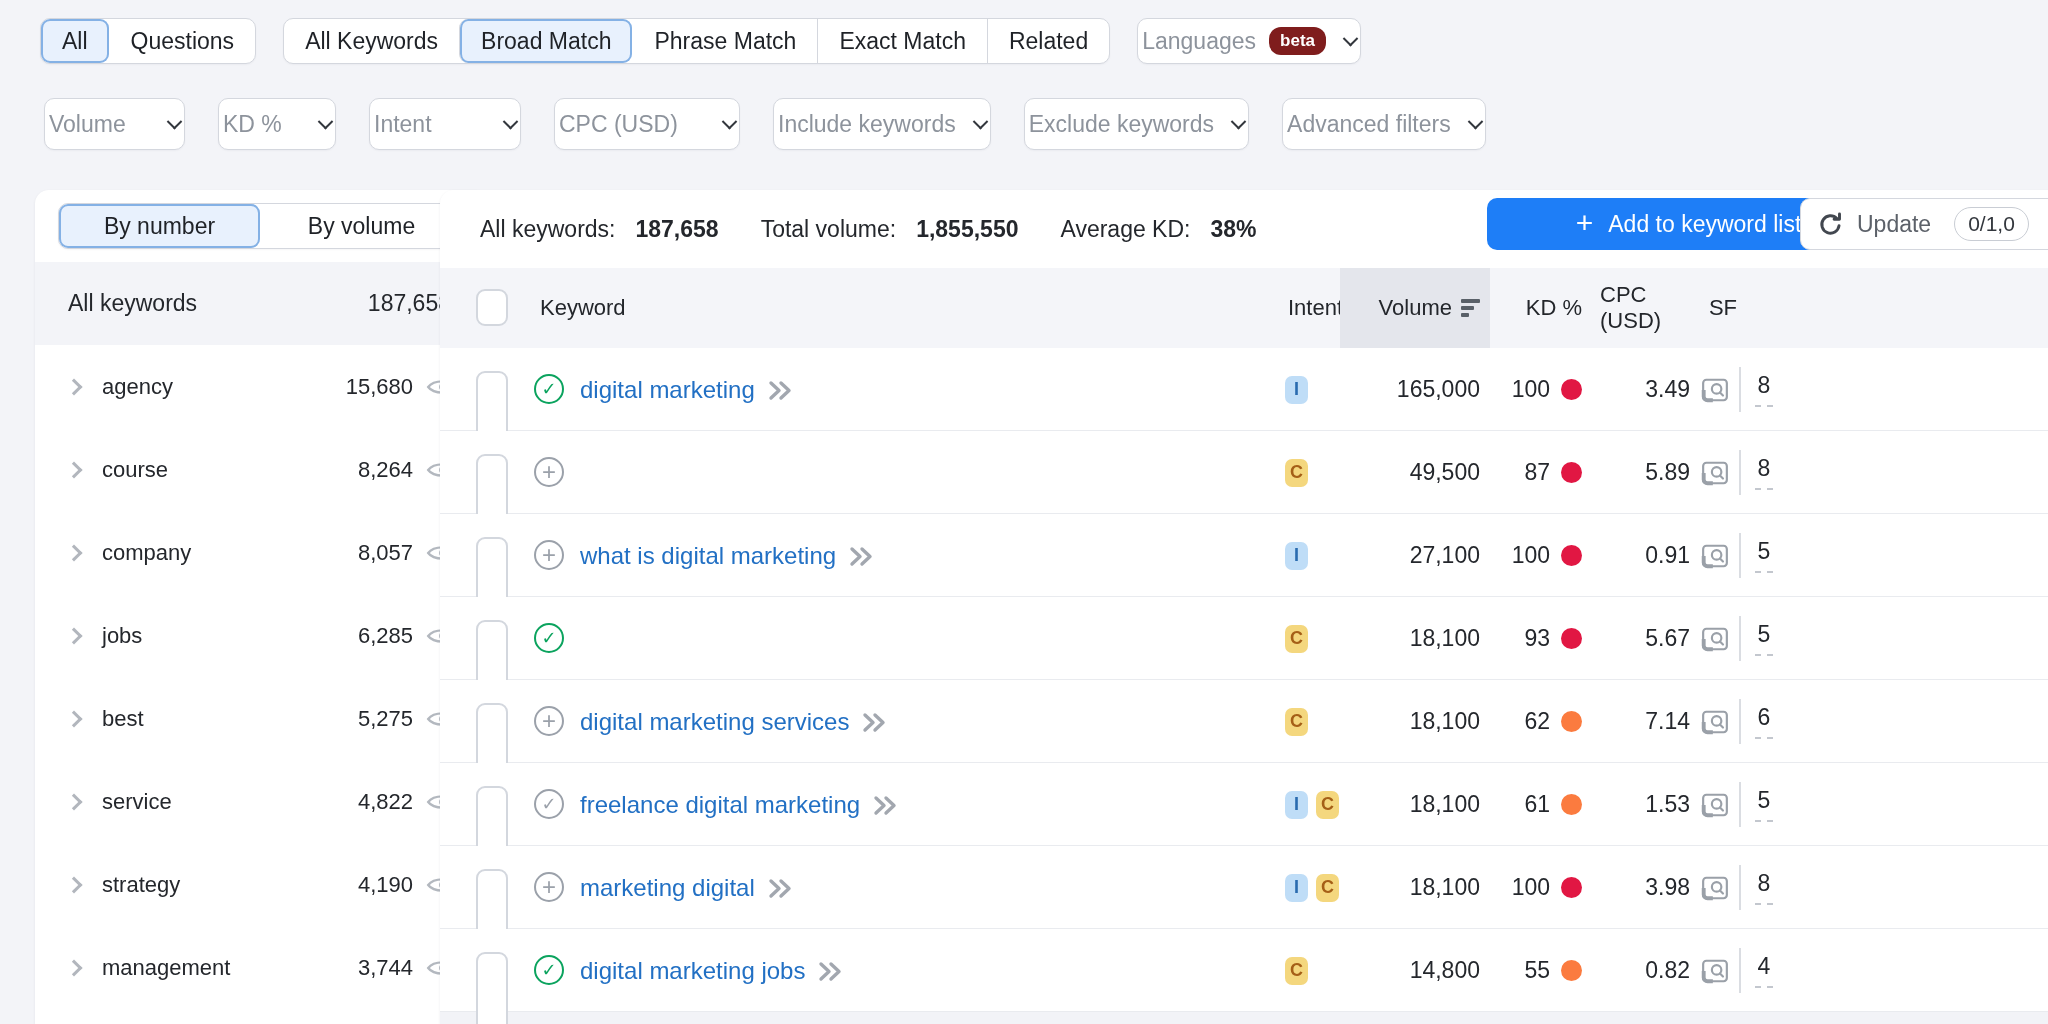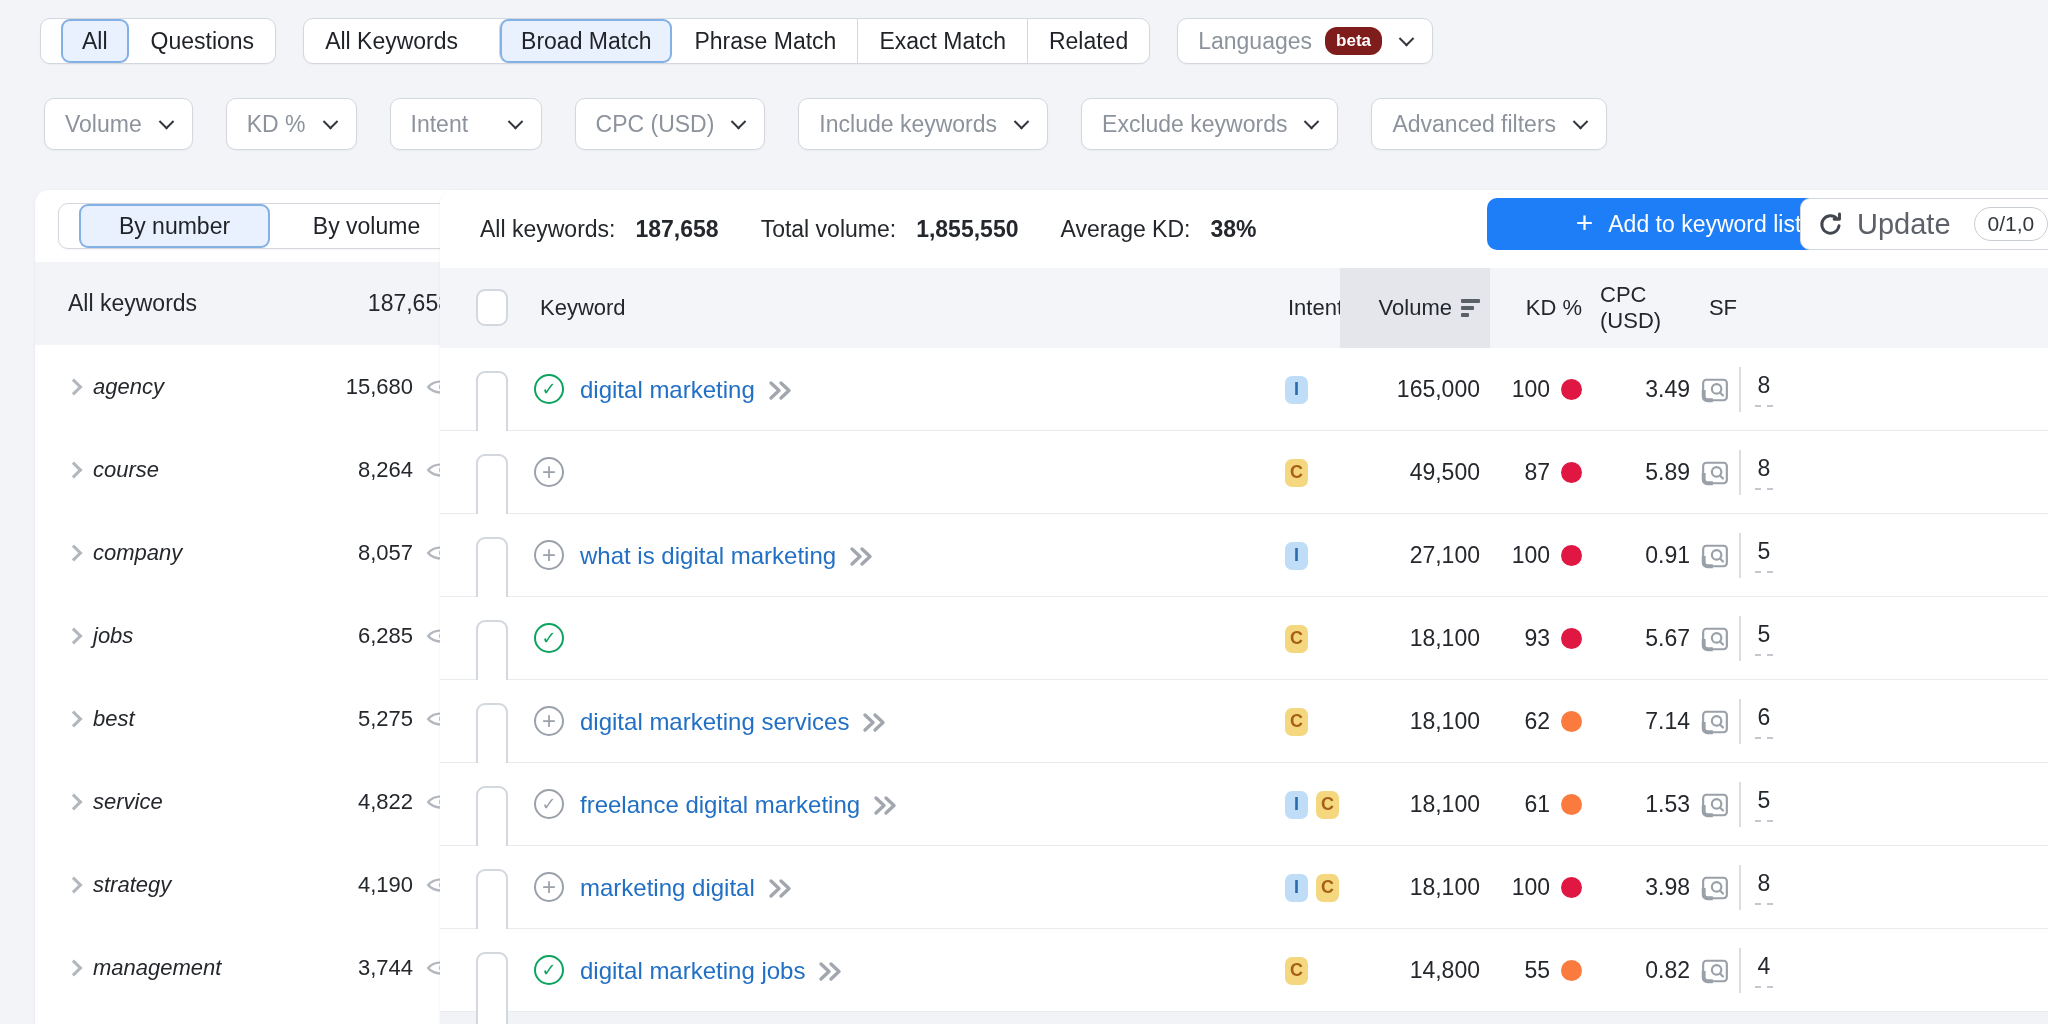--- a/index.html
+++ b/index.html
@@ -6,54 +6,54 @@
   html,body { width:2048px; height:1024px; }
   body { font-family:"Liberation Sans","DejaVu Sans",sans-serif; }
   .screen { position:relative; width:2048px; height:1024px; background:#f3f4f8; overflow:hidden; color:#24272c; }
 
   
   .toprow { position:absolute; left:40px; top:18px; display:flex; gap:27px; align-items:stretch; height:46px; }
   .filterrow { position:absolute; left:44px; top:98px; display:flex; gap:33px; height:52px; }
   .seg { display:flex; background:#fff; border:1.5px solid #d4d7de; border-radius:10px; box-shadow:0 1px 2px rgba(20,25,40,.04); }
   .seg-item { display:flex; align-items:center; padding:0 21px; font-size:23px; color:#1f2227; cursor:pointer; white-space:nowrap; }
   .seg-item + .seg-item { border-left:1.5px solid #d4d7de; }
-  .seg-item.sel { background:#e8f1fd; box-shadow:inset 0 0 0 2px #84b1e5; border-radius:9px;margin-left:20px; }
+  .seg-item.sel { background:#e8f1fd; box-shadow:inset 0 0 0 2px #84b1e5; border-radius:9px; }
   .seg-item.sel + .seg-item { border-left-color:transparent; }
-  .dropbtn { display:flex; align-items:center; gap:13px; background:#fff; border:1.5px solid #d4d7de; border-radius:10px; padding:0 20px; box-shadow:0 1px 2px rgba(20,25,40,.04); cursor:pointer; }
+  .dropbtn { display:flex; align-items:center; gap:13px; background:#fff; border:1.5px solid #d4d7de; border-radius:10px; padding:0 4px; box-shadow:0 1px 2px rgba(20,25,40,.04); cursor:pointer; }
   .dropbtn .lbl { font-size:23px; color:#8d939c; white-space:nowrap; }
   .caret { width:11px; height:11px; border-right:2.6px solid #33373d; border-bottom:2.6px solid #33373d; transform:rotate(45deg) translate(-2px,-2px); margin-left:6px; flex:none; }
   .beta { background:#7f1d1d; color:#fff; font-size:17px; font-weight:700; padding:4px 11px; border-radius:12px; }
   .f-volume{min-width:141px;justify-content:space-between}
   .f-kd{min-width:118px;justify-content:space-between}
   .f-intent{min-width:152px;justify-content:space-between}
   .f-cpc{min-width:186px;justify-content:space-between}
 
   
   .sidebar { position:absolute; left:35px; top:190px; width:454px; height:834px; background:#fff; border-radius:14px 14px 0 0; box-shadow:0 1px 3px rgba(25,30,45,.07); }
   .side-toggle { display:flex; margin:13px 26px 0 23px; height:46px; border:1.5px solid #d4d7de; border-radius:10px; background:#fff; }
   .side-toggle .seg-item { flex:1; justify-content:center; padding:0; }
   .all-row { margin-top:13px; height:83px; background:#f3f4f8; display:flex; align-items:center; padding:0 38px 0 33px; font-size:23px; }
   .all-row .cnt { margin-left:auto; }
   .side-list { }
   .side-row { height:83px; display:flex; align-items:center; padding:0 30px 0 33px; font-size:22px; cursor:pointer; }
   .chev-r { width:12px; height:12px; border-right:3px solid #b2b6bd; border-bottom:3px solid #b2b6bd; transform:rotate(-45deg); flex:none; }
-  .side-label { margin-left:13px;font-style:italic; }
+  .side-label { margin-left:22px; }
   .side-count { margin-left:auto; }
   .eye { margin-left:13px; flex:none; }
   .side-scroll { position:absolute; right:13px; top:95px; width:9px; height:638px; border-radius:5px; background:#a6abb3; }
 
   
   .main { position:absolute; left:440px; top:190px; width:1648px; height:834px; background:#fff; border-radius:14px 0 0 0; box-shadow:0 1px 3px rgba(25,30,45,.07); }
   .summary { position:relative; height:78px; display:flex; align-items:center; padding-left:40px; gap:42px; font-size:23px; }
   .sum-pair { display:flex; gap:20px; white-space:nowrap;text-align:right; }
   .sum-pair b { font-weight:700; }
   .btn-add { position:absolute; left:1047px; top:8px; width:403px; height:52px; background:#1e7ef7; border-radius:10px; color:#fff; font-size:23px; display:flex; align-items:center; justify-content:center; gap:15px; cursor:pointer; }
   .btn-add .plus { font-size:30px; font-weight:300; line-height:1; margin-top:-3px; }
   .btn-update { position:absolute; left:1360px; top:8px; height:52px; width:330px; background:#fff; border:1.5px solid #d4d7de; border-radius:10px; display:flex; align-items:center; padding:0 16px; gap:13px; cursor:pointer; }
-  .btn-update .u-lbl { font-size:29px; color:#5c6169; }
+  .btn-update .u-lbl { font-size:23px; color:#5c6169; }
   .pill { margin-left:10px; border:1.5px solid #c9cdd4; border-radius:18px; padding:4px 13px; font-size:21px; color:#33373d; white-space:nowrap; }
 
   
   .thead { position:relative; height:80px; background:#f4f5f9; font-size:22px; color:#23262b; }
   .hcell { position:absolute; top:0; height:80px; display:flex; align-items:center; }
   .h-kw { left:100px; }
   .h-intent { left:848px; }
   .h-volband { left:900px; width:150px; background:#e4e6ec; justify-content:flex-end; padding-right:10px; gap:9px; }
   .sorticon { display:flex; flex-direction:column; gap:3.5px; }
   .sorticon i { display:block; height:3.5px; background:#596068; border-radius:1px; }

